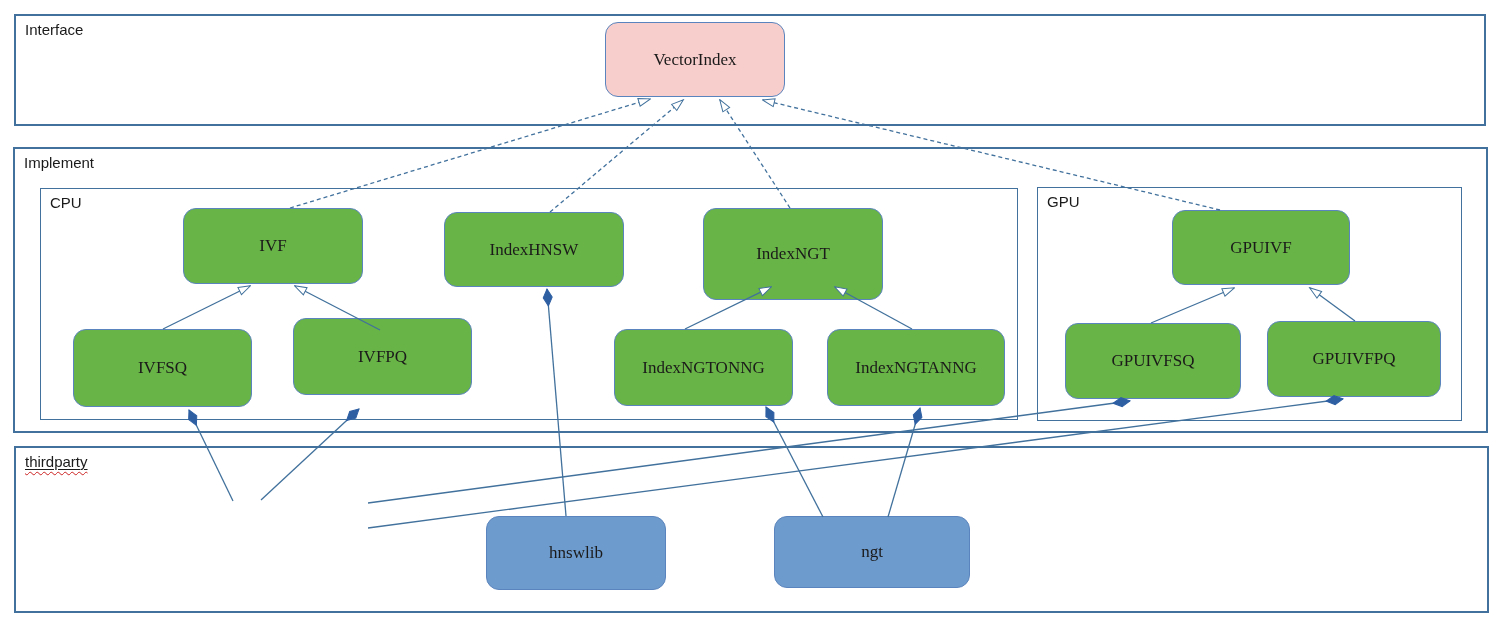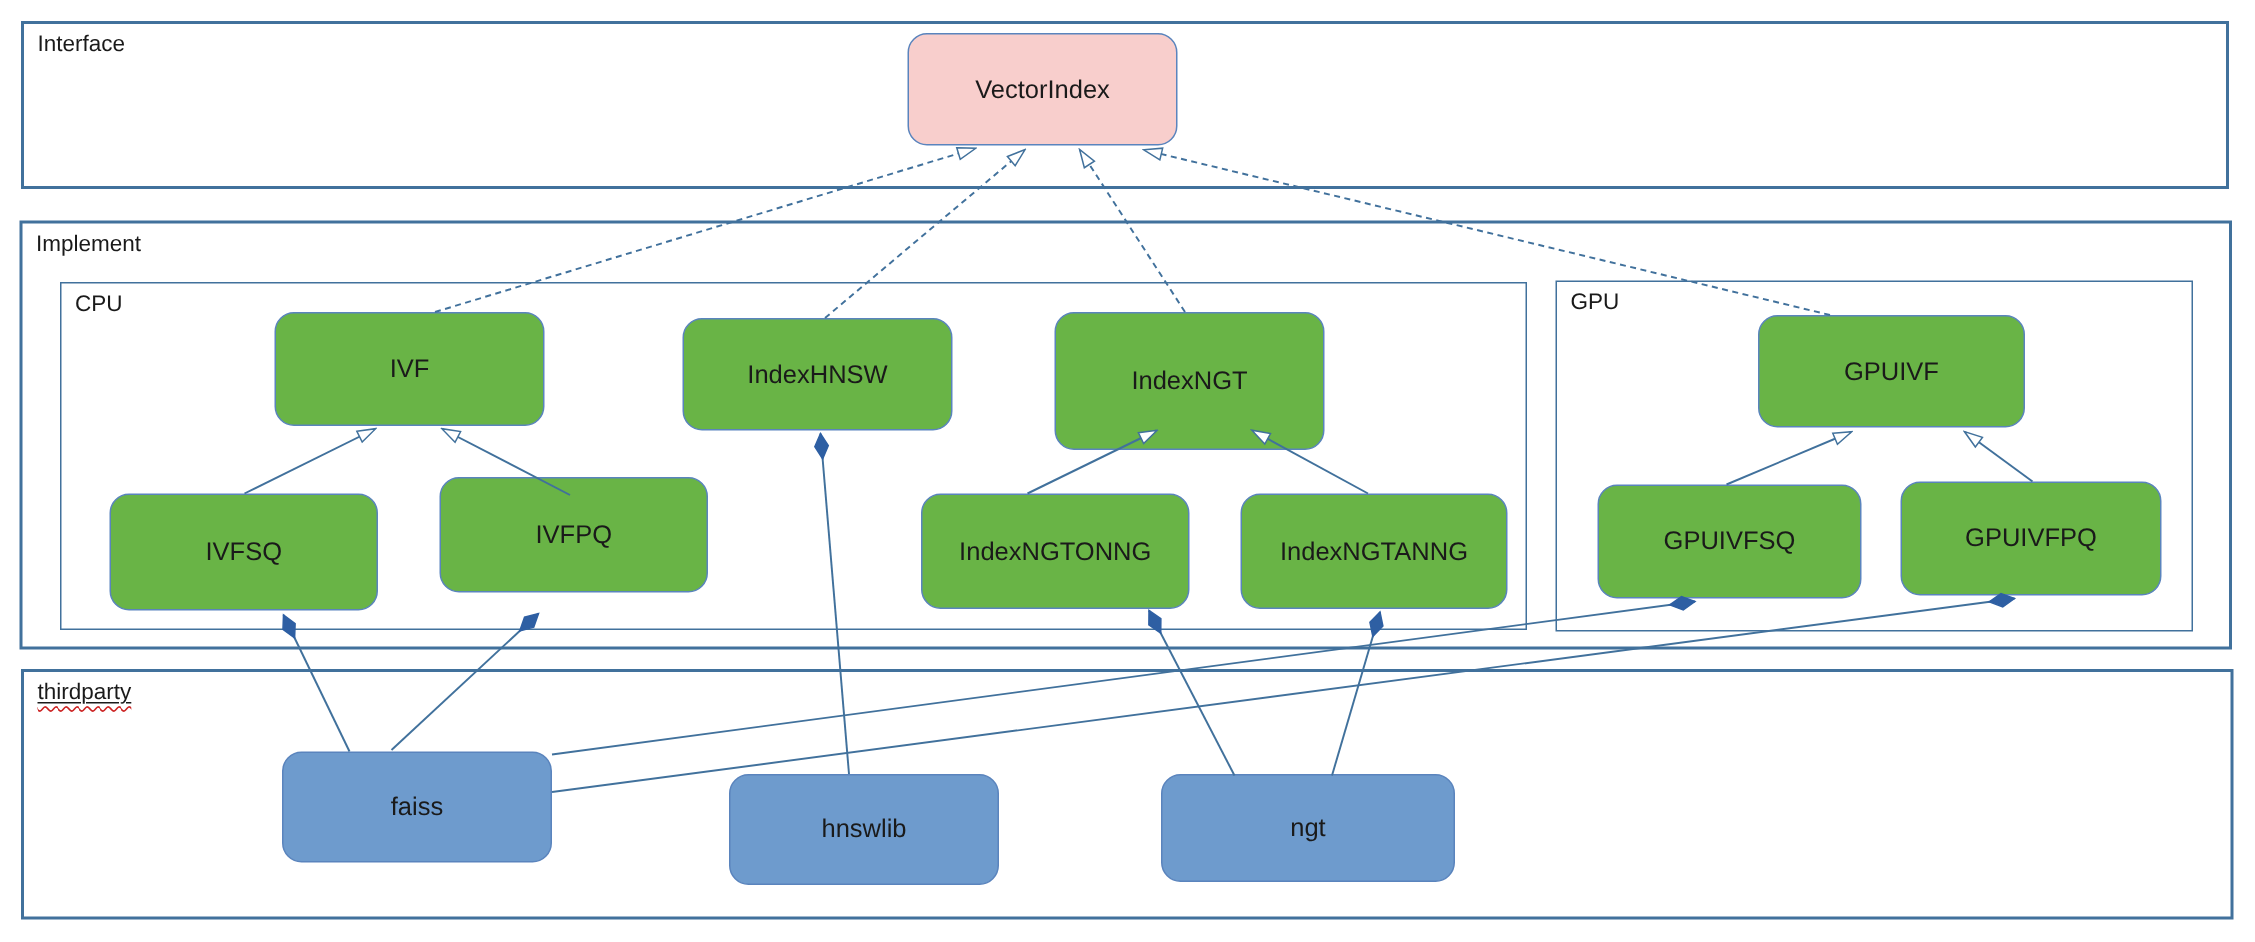--- a/index.html
+++ b/index.html
@@ -20,29 +20,29 @@
   #c-implement  { left:13px;  top:147px; width:1475px; height:286px; }
   #c-cpu        { left:40px;  top:188px; width:978px;  height:232px; border-width:1.5px; }
   #c-gpu        { left:1037px;top:187px; width:425px;  height:234px; border-width:1.5px; }
   #c-thirdparty { left:14px;  top:446px; width:1475px; height:167px; }
   .wavy  { text-decoration: underline wavy var(--spellcheck,#cc2222); text-decoration-thickness:1px; text-underline-offset:4px; }
   .solid-ul { text-decoration: underline solid var(--text,#1a1a1a); text-decoration-thickness:1px; text-underline-offset:2px; }
   
   .node {
     position:absolute; box-sizing:border-box; border:1.5px solid var(--node-border,#5a84bd);
     border-radius:13px; display:flex; align-items:center; justify-content:center;
-    font-family:Liberation Sans, sans-serif; font-size:17px; color:var(--text,#1a1a1a);
+    font-family:Liberation Serif, serif; font-size:17px; color:var(--text,#1a1a1a);
     z-index:2; text-align:center;
   }
   .node-class     { background:var(--class-fill,#69b446); }
   .node-interface { background:var(--interface-fill,#f8cecc); }
   .node-library   { background:var(--library-fill,#6e9bcd); }
   #n-vectorindex  { left:605px;  top:22px;  width:180px; height:75px; }
   #n-ivf          { left:183px;  top:208px; width:180px; height:76px; }
-  #n-indexhnsw    { left:455px;  top:212px; width:180px; height:75px; }
+  #n-indexhnsw    { left:444px;  top:212px; width:180px; height:75px; }
   #n-indexngt     { left:703px;  top:208px; width:180px; height:92px; }
   #n-ivfsq        { left:73px;   top:329px; width:179px; height:78px;text-align:right; }
   #n-ivfpq        { left:293px;  top:318px; width:179px; height:77px; }
   #n-indexngtonng { left:614px;  top:329px; width:179px; height:77px; }
   #n-indexngtanng { left:827px;  top:329px; width:178px; height:77px; }
   #n-gpuivf       { left:1172px; top:210px; width:178px; height:75px; }
   #n-gpuivfsq     { left:1065px; top:323px; width:176px; height:76px; }
   #n-gpuivfpq     { left:1267px; top:321px; width:174px; height:76px; }
   #n-faiss        { left:188px;  top:501px; width:180px; height:74px; }
   #n-hnswlib      { left:486px;  top:516px; width:180px; height:74px; }
@@ -101,23 +101,20 @@
   </div>
   <div class="node node-class" id="n-gpuivf">
     <span>GPUIVF</span>
   </div>
   <div class="node node-class" id="n-gpuivfsq">
     <span>GPUIVFSQ</span>
   </div>
   <div class="node node-class" id="n-gpuivfpq">
     <span>GPUIVFPQ</span>
   </div>
-  <div class="node node-library" id="n-faiss">
-    <span>faiss</span>
-  </div>
   <div class="node node-library" id="n-hnswlib">
     <span>hnswlib</span>
   </div>
   <div class="node node-library" id="n-ngt">
     <span>ngt</span>
   </div>
 
   <svg class="wires" width="1503" height="628" viewBox="0 0 1503 628">
     <defs>
       <marker id="tri" markerWidth="14" markerHeight="11" refX="12.5" refY="5" orient="auto" markerUnits="userSpaceOnUse">

